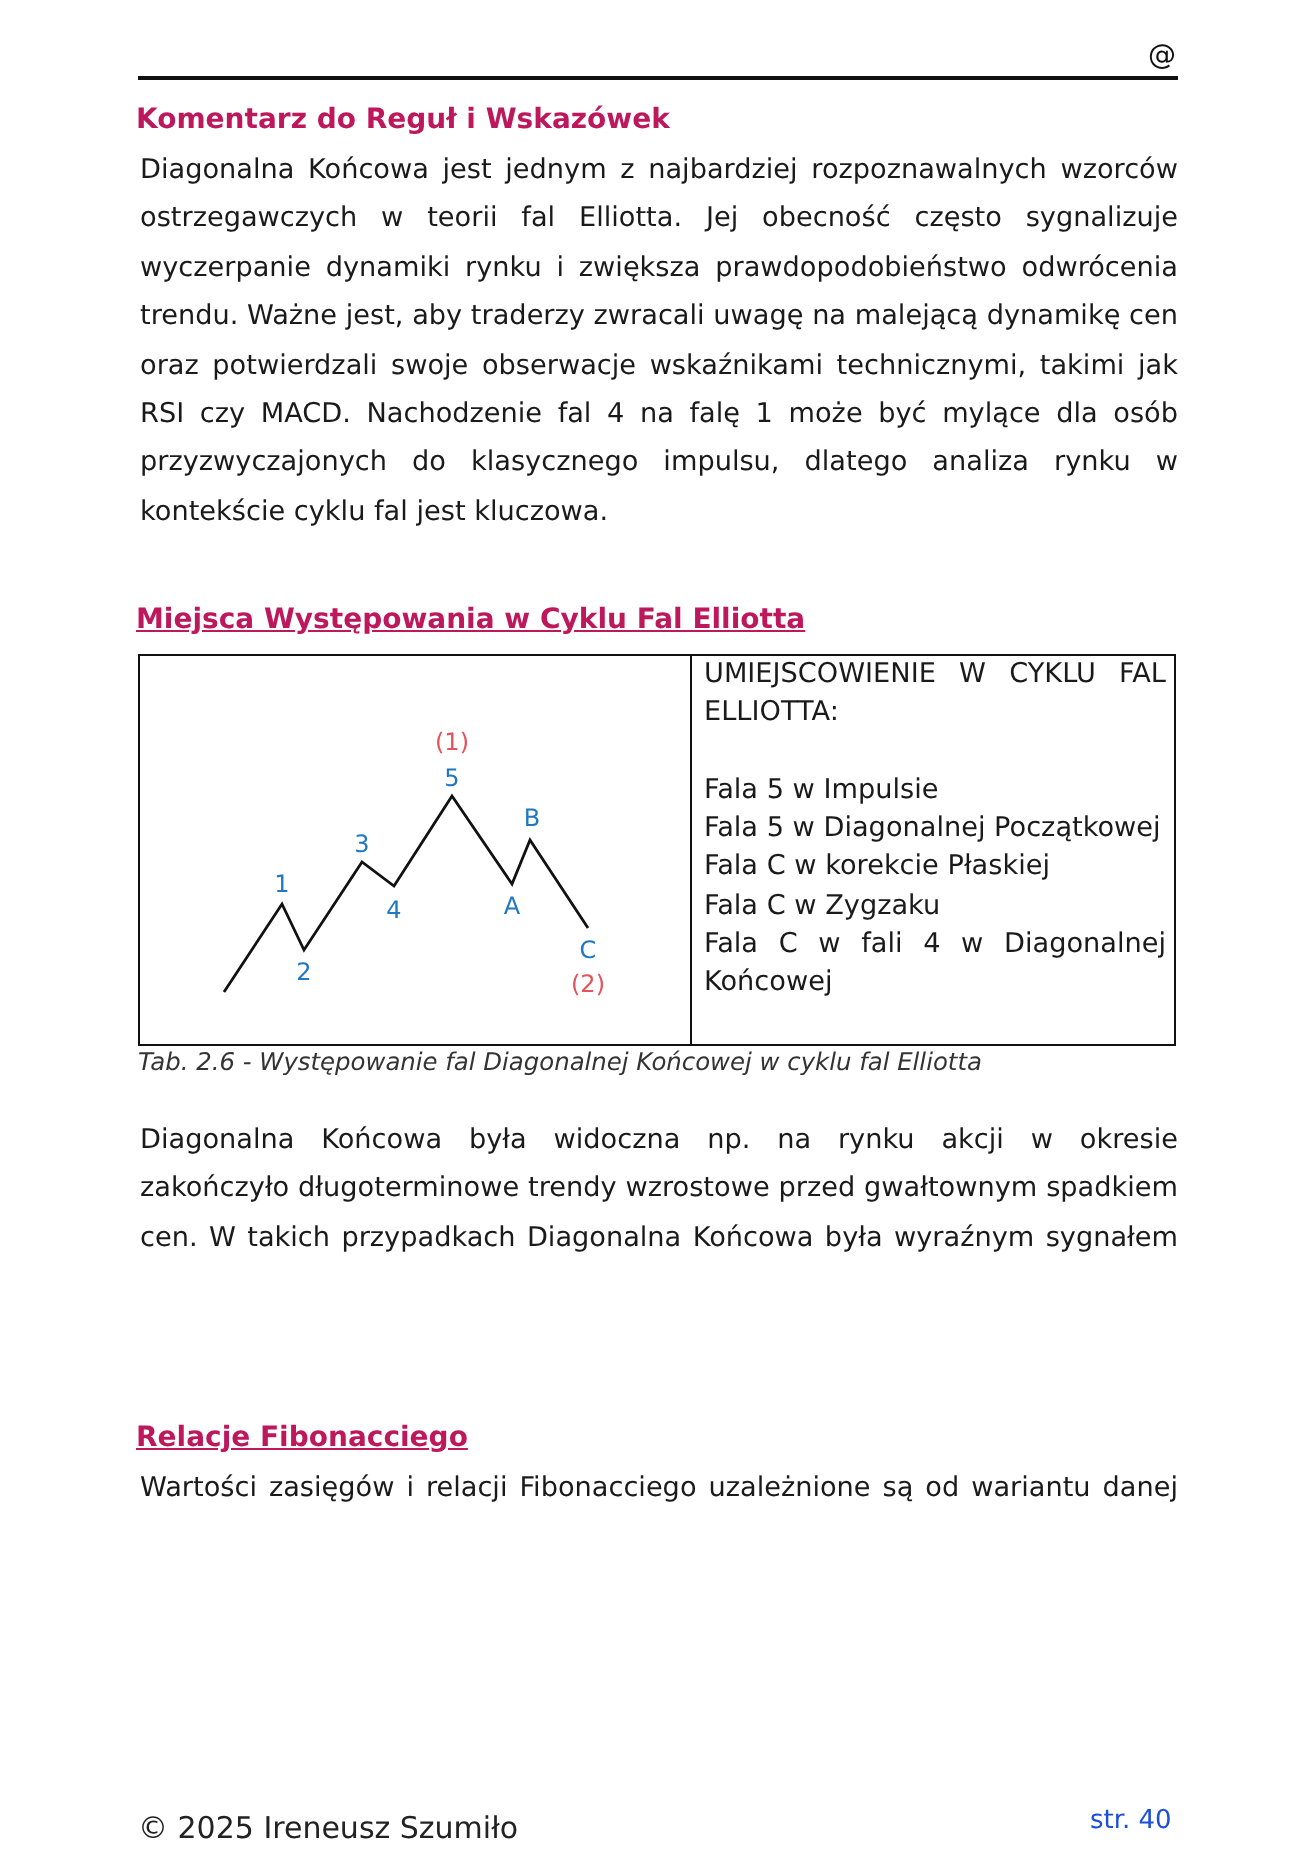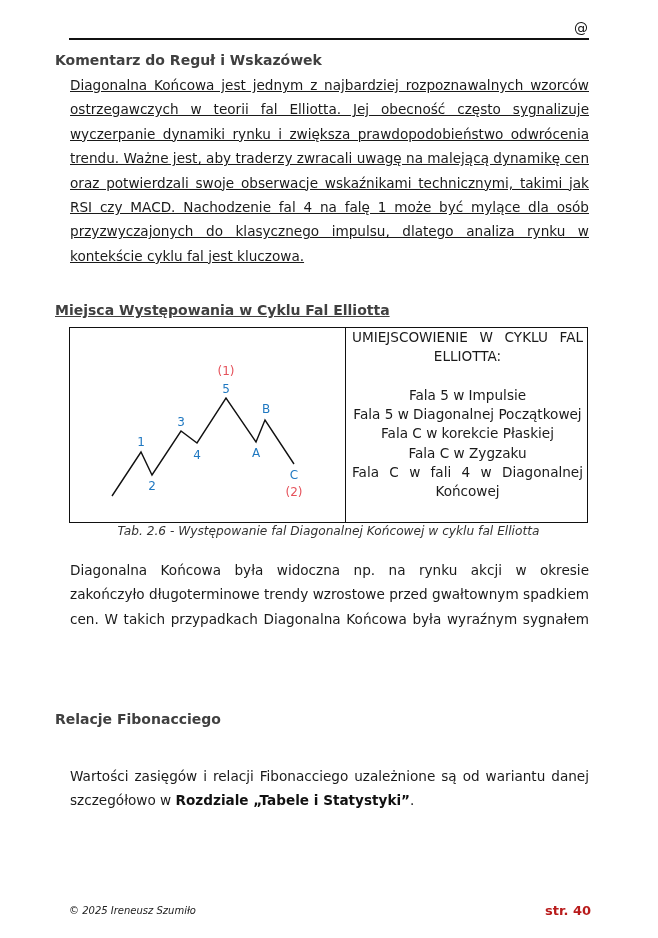--- a/index.html
+++ b/index.html
@@ -3,46 +3,46 @@
   <meta charset="utf-8">
   <style>
     html, body { margin: 0; padding: 0; }
     body {
       width: 658px; height: 938px; background: #ffffff; position: relative;
       font-family: "DejaVu Sans", sans-serif; color: #1a1a1a; overflow: hidden;
     }
     .abs { position: absolute; }
     .header-mark { left: 574px; top: 20px; font-size: 14px; color: #111; }
     .header-rule { left: 69px; top: 38px; width: 520px; height: 1.5px; background: #111; }
-    .h { font-weight: bold; font-size: 14px; color: #404040; left: 55px; }
+    .h { font-weight: bold; font-size: 14px; color: #be185d; left: 68px; }
     .para {
       left: 70px; width: 519px; font-size: 13.6px; line-height: 24.4px;
       text-align: justify; color: #1a1a1a;
     }
     .para .line { display: block; text-align: justify; text-align-last: justify; white-space: nowrap; }
     .para .line.last { text-align-last: left; }
     .tbl { left: 69px; top: 327px; width: 519px; height: 196px; border: 1.3px solid #111; box-sizing: border-box; }
     .tbl-div { left: 345px; top: 327px; width: 1.3px; height: 196px; background: #111; }
     .cell-right { left: 352px; top: 328px; width: 231px; font-size: 13.6px; line-height: 19.3px; color: #1a1a1a; }
-    .cell-right .line { display: block; white-space: nowrap; text-align: center; }
+    .cell-right .line { display: block; white-space: nowrap; }
     .cell-right .j { text-align: justify; text-align-last: justify; }
-    .caption { left: 69px; top: 524px; width: 519px; text-align: center; font-style: italic; font-size: 12.2px; color: #333; }
+    .caption { left: 69px; top: 524px; width: 519px; text-align: left; font-style: italic; font-size: 12.2px; color: #333; }
     .diagram { left: 70px; top: 328px; }
-    .footer-left { left: 69px; top: 905px; font-size: 10px; color: #222; font-style: italic; }
-    .footer-right { left: 545px; top: 903px; font-size: 13px; color: #b91c1c; font-weight: bold; }
+    .footer-left { left: 69px; top: 905px; font-size: 15px; color: #222; }
+    .footer-right { left: 545px; top: 903px; font-size: 13px; color: #1d4ed8; }
     b.inline { font-weight: bold; color: #111; }
   </style>
 </head>
 <body>
 
 <div class="abs header-mark">@</div>
 <div class="abs header-rule"></div>
 
 <div class="abs h" style="top:52px;">Komentarz do Reguł i Wskazówek</div>
-<div class="abs para" style="top:73px;text-decoration:underline;">
+<div class="abs para" style="top:73px;">
   <span class="line">Diagonalna Końcowa jest jednym z najbardziej rozpoznawalnych wzorców</span>
   <span class="line">ostrzegawczych w teorii fal Elliotta. Jej obecność często sygnalizuje</span>
   <span class="line">wyczerpanie dynamiki rynku i zwiększa prawdopodobieństwo odwrócenia</span>
   <span class="line">trendu. Ważne jest, aby traderzy zwracali uwagę na malejącą dynamikę cen</span>
   <span class="line">oraz potwierdzali swoje obserwacje wskaźnikami technicznymi, takimi jak</span>
   <span class="line">RSI czy MACD. Nachodzenie fal 4 na falę 1 może być mylące dla osób</span>
   <span class="line">przyzwyczajonych do klasycznego impulsu, dlatego analiza rynku w</span>
   <span class="line last">kontekście cyklu fal jest kluczowa.</span>
 </div>
 
@@ -81,20 +81,19 @@
 </div>
 
 <div class="abs caption">Tab. 2.6 - Występowanie fal Diagonalnej Końcowej w cyklu fal Elliotta</div>
 
 <div class="abs para" style="top:558px;">
   <span class="line">Diagonalna Końcowa była widoczna np. na rynku akcji w okresie</span>
   <span class="line">zakończyło długoterminowe trendy wzrostowe przed gwałtownym spadkiem</span>
   <span class="line">cen. W takich przypadkach Diagonalna Końcowa była wyraźnym sygnałem</span>
 </div>
 
-<div class="abs h" style="top:711px;">Relacje Fibonacciego</div>
-<div class="abs para" style="top:732px;margin-top:32px;">
+<div class="abs h" style="top:711px;text-decoration:underline;">Relacje Fibonacciego</div>
+<div class="abs para" style="top:732px;">
   <span class="line">Wartości zasięgów i relacji Fibonacciego uzależnione są od wariantu danej</span>
-  <span class="line last"><span>szczegółowo w </span><b class="inline">Rozdziale „Tabele i Statystyki”</b><span>.</span></span>
 </div>
 
 <div class="abs footer-left">© 2025 Ireneusz Szumiło</div>
 <div class="abs footer-right">str. 40</div>
 
 </body></html>

